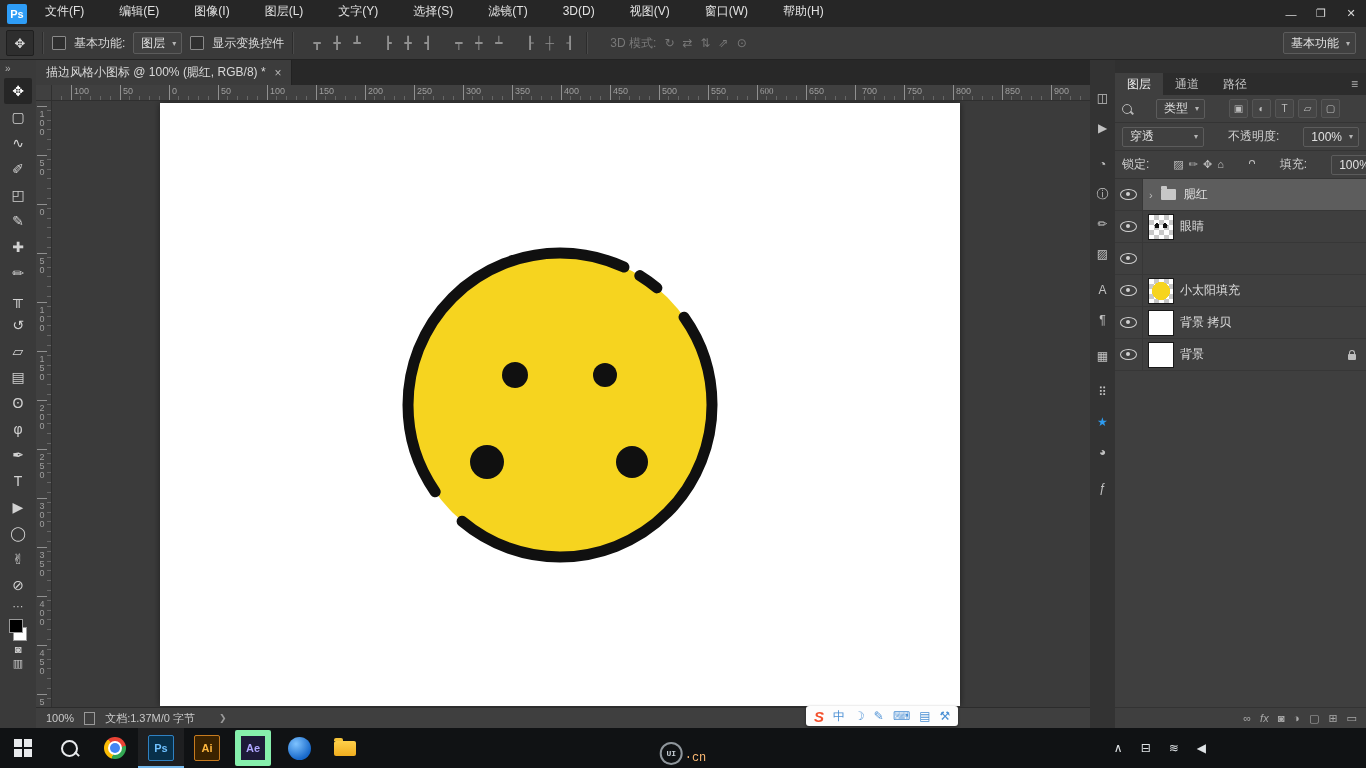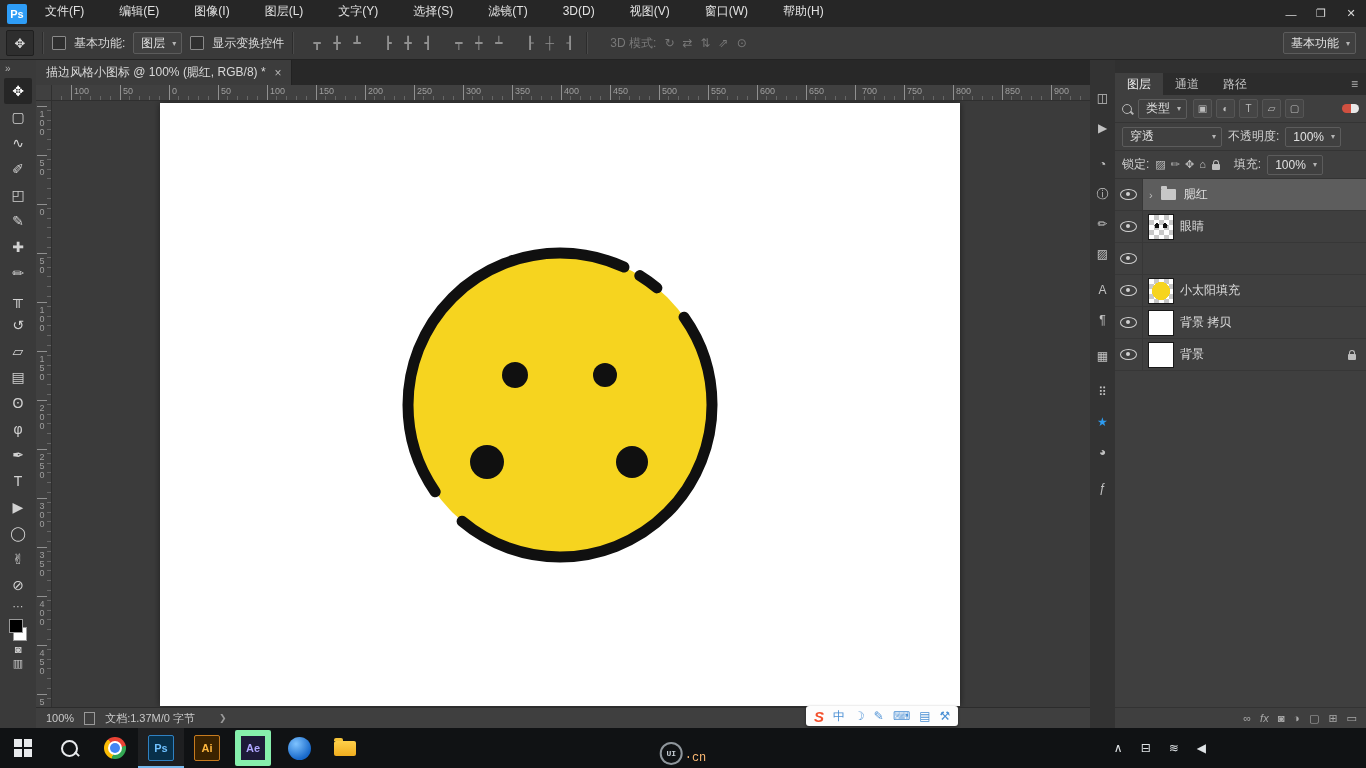--- a/index.html
+++ b/index.html
@@ -72,21 +72,21 @@
   .dock-strip{position:absolute;left:0;top:0;width:25px;bottom:0;background:#333;border-right:1px solid #282828;padding-top:28px;display:flex;flex-direction:column;align-items:center;}
   .dock-group{display:flex;flex-direction:column;align-items:center;gap:10px;margin-bottom:16px;}
   .dock-icon{width:20px;height:20px;display:flex;align-items:center;justify-content:center;color:#c2c2c2;font-size:12px;}
   .panel-col{position:absolute;left:25px;top:0;right:0;bottom:0;display:flex;flex-direction:column;background:#303030;}
   .panel-tabs-bar{margin-top:13px;height:22px;display:flex;align-items:stretch;background:#2c2c2c;}
   .panel-tabs{display:flex;}
   .panel-tab{padding:0 12px;font-size:12px;color:#c0c0c0;display:flex;align-items:center;}
   .panel-tab.active{background:#3f3f3f;color:#ececec;}
   .panel-menu{margin-left:auto;color:#b5b5b5;padding:0 8px;font-size:12px;display:flex;align-items:center;}
   .panel-body{flex:1;background:#3f3f3f;display:flex;flex-direction:column;}
-  .prow{height:27px;display:flex;align-items:center;padding:0 7px;gap:6px;border-bottom:1px solid #343434;}
+  .prow{height:27px;display:flex;align-items:center;padding:0 7px;gap:24px;border-bottom:1px solid #343434;}
   .plabel{font-size:12px;color:#cfcfcf;white-space:nowrap;}
   .mag{position:relative;width:8px;height:8px;border:1.5px solid #b5b5b5;border-radius:50%;flex:0 0 auto;}
   .mag::after{content:'';position:absolute;left:7px;top:7px;width:4px;height:1.5px;background:#b5b5b5;transform:rotate(45deg);}
   .filter-icon{width:17px;height:17px;display:flex;align-items:center;justify-content:center;font-size:10px;color:#bdbdbd;background:#454545;border:1px solid #555;border-radius:2px;}
   .filter-switch{margin-left:auto;width:17px;height:9px;border-radius:5px;background:linear-gradient(90deg,#d05040 0 9px,#e8e8e8 9px);}
   .lock-icons{display:flex;gap:5px;}
   .lock-icon{font-size:11px;color:#bdbdbd;}
   .mini-lock{position:relative;width:8px;height:6px;background:#bdbdbd;border-radius:1px;margin-top:4px;}
   .mini-lock::before{content:'';position:absolute;left:1px;top:-4px;width:4px;height:3px;border:1.5px solid #bdbdbd;border-bottom:none;border-radius:3px 3px 0 0;}
   .layers-list{flex:1;overflow:hidden;}
@@ -260,21 +260,21 @@
           <div class="rt-label" style="left: 216px;">100</div>
           <div class="rt-label" style="left: 265px;">150</div>
           <div class="rt-label" style="left: 314px;">200</div>
           <div class="rt-label" style="left: 363px;">250</div>
           <div class="rt-label" style="left: 412px;">300</div>
           <div class="rt-label" style="left: 461px;">350</div>
           <div class="rt-label" style="left: 510px;">400</div>
           <div class="rt-label" style="left: 559px;">450</div>
           <div class="rt-label" style="left: 608px;">500</div>
           <div class="rt-label" style="left: 657px;">550</div>
-          <div class="rt-label" style="left: 706px;">600</div>
+          <div class="rt-label" style="left: 706px; font-family: Liberation Serif, serif;">600</div>
           <div class="rt-label" style="left: 755px;">650</div>
           <div class="rt-label" style="left: 804px; padding-left: 6px;">700</div>
           <div class="rt-label" style="left: 853px;">750</div>
           <div class="rt-label" style="left: 902px;">800</div>
           <div class="rt-label" style="left: 951px;">850</div>
           <div class="rt-label" style="left: 1000px;">900</div>
         </div>
       <div class="ruler-left">
           <div class="rl-label" style="top: 6px;">100</div>
           <div class="rl-label" style="top: 55px;">50</div>

